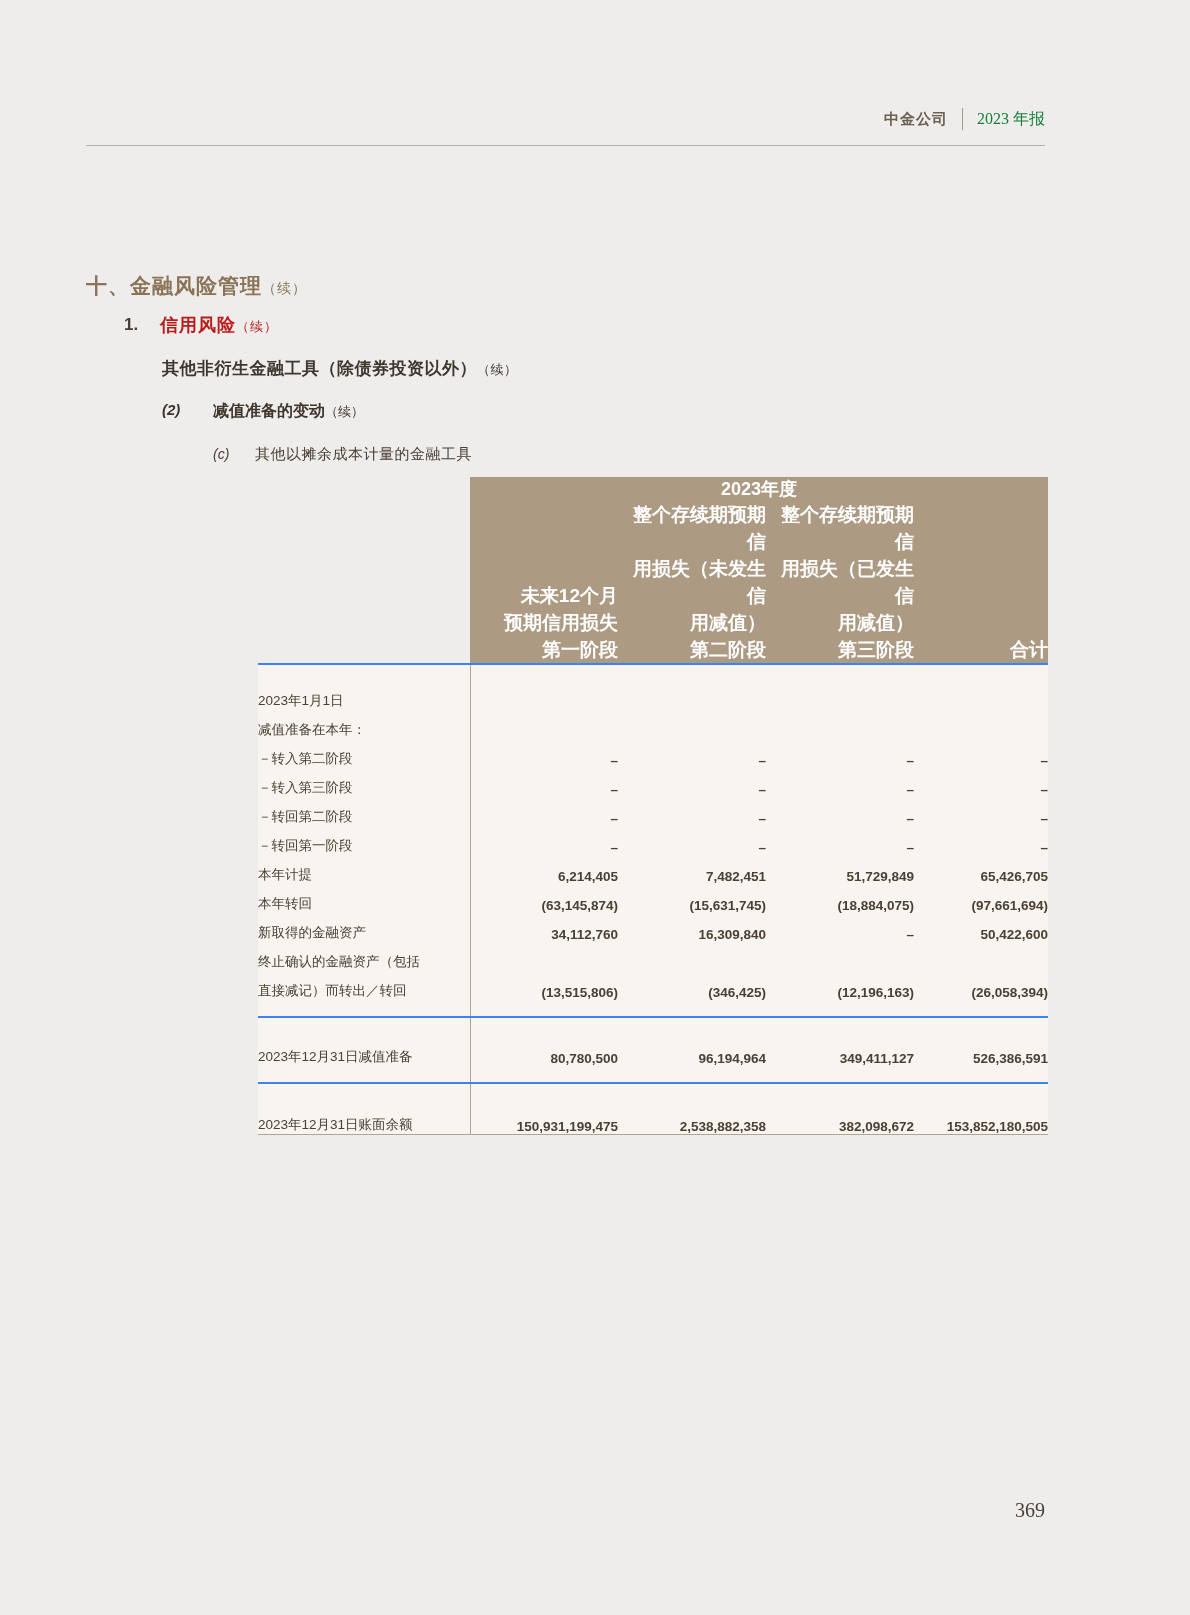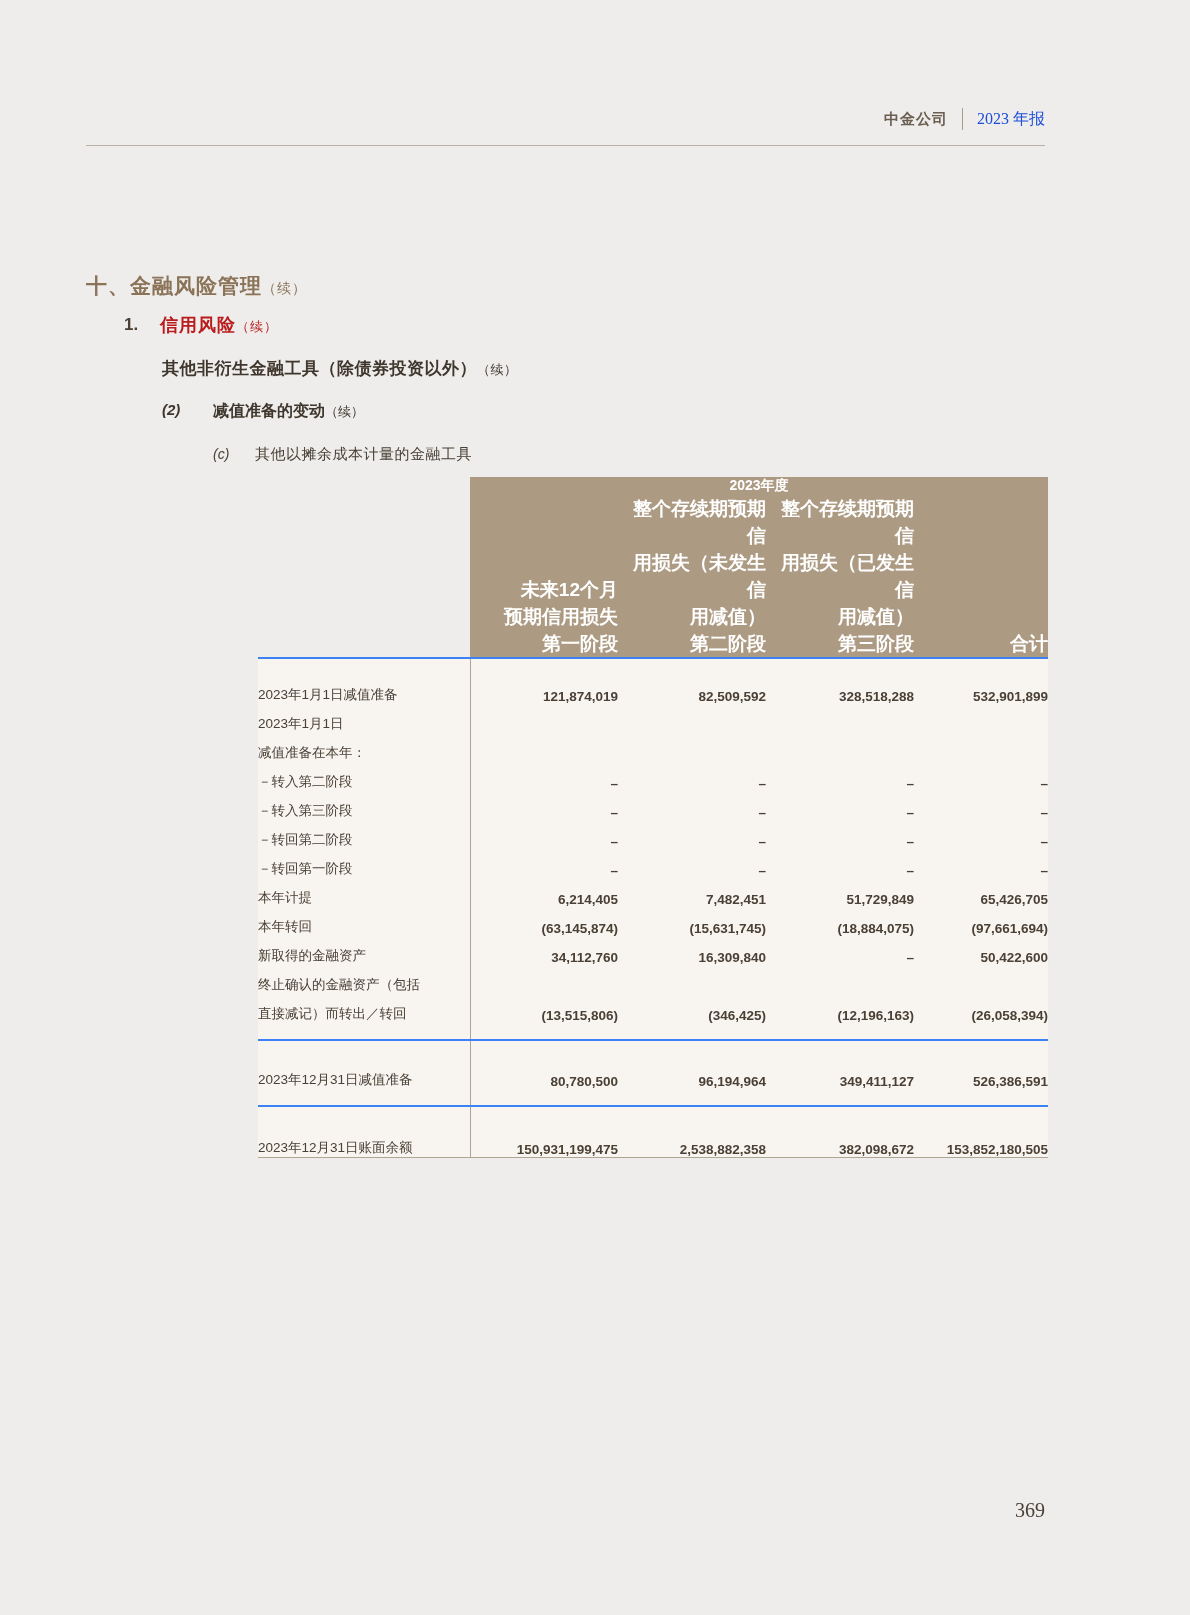--- a/index.html
+++ b/index.html
@@ -38,21 +38,21 @@
   }
   .header .divider {
     width: 1px;
     height: 22px;
     background: #a79b8c;
   }
   .header .year {
     padding-left: 14px;
     font-family: "Liberation Serif", serif;
     font-size: 16px;
-    color: #1d4ed8;
+    color: #15803d;
   }
   .header-rule {
     position: absolute;
     top: 145px;
     left: 86px;
     right: 145px;
     height: 1px;
     background: #b9b1a6;
   }
   
@@ -145,21 +145,21 @@
     font-size: 13.5px;
   }
   table.fin td, table.fin th {
     padding: 0;
     vertical-align: bottom;
   }
   .colhead-title {
     background: #ac9a82;
     color: #ffffff;
     font-weight: bold;
-    font-size: 14px;
+    font-size: 18px;
     text-align: center;
     padding: 10px 0 8px 0;
   }
   .head-lines {
     background: #ac9a82;
     color: #ffffff;
     font-weight: bold;
     text-align: right;
     padding: 0 12px 4px 6px;
     line-height: 27px;
@@ -285,27 +285,20 @@
 
       <tr class="row-spacer sep-top">
         <td class="label-col"></td>
         <td></td>
         <td></td>
         <td></td>
         <td></td>
       </tr>
 
       <tr>
-        <td class="label-cell label-col">2023年1月1日减值准备</td>
-        <td class="body-cell">121,874,019</td>
-        <td class="body-cell">82,509,592</td>
-        <td class="body-cell">328,518,288</td>
-        <td class="body-cell">532,901,899</td>
-      </tr>
-      <tr>
         <td class="label-cell label-col">2023年1月1日</td>
         <td class="body-cell"></td>
         <td class="body-cell"></td>
         <td class="body-cell"></td>
         <td class="body-cell"></td>
       </tr>
       <tr>
         <td class="label-cell label-col indent1">减值准备在本年：</td>
         <td class="body-cell"></td>
         <td class="body-cell"></td>

